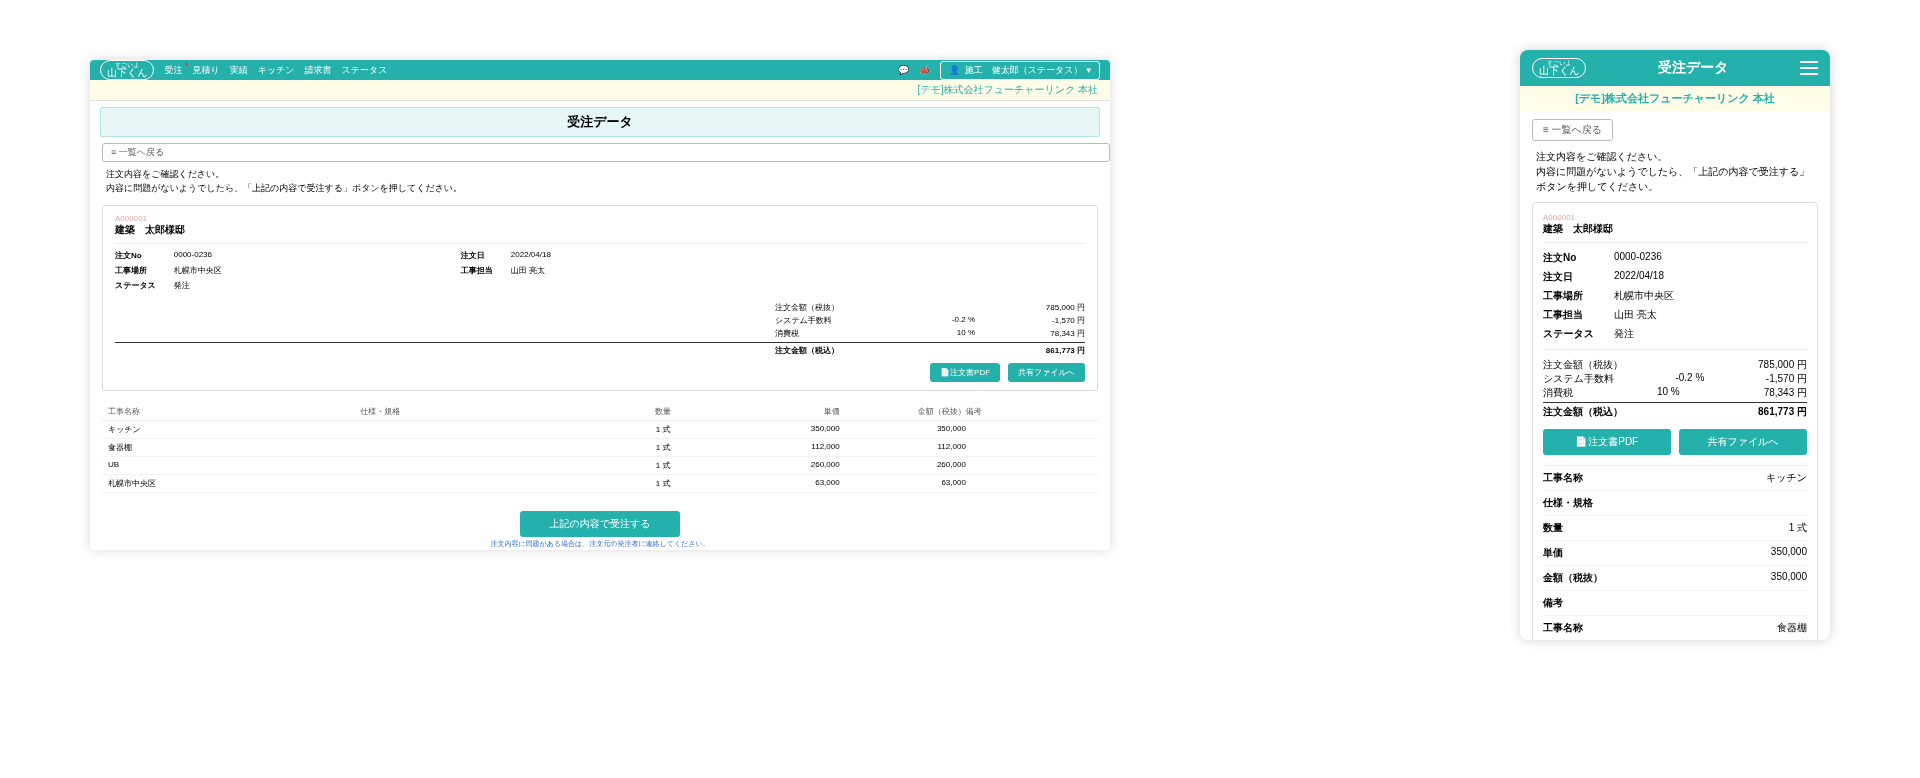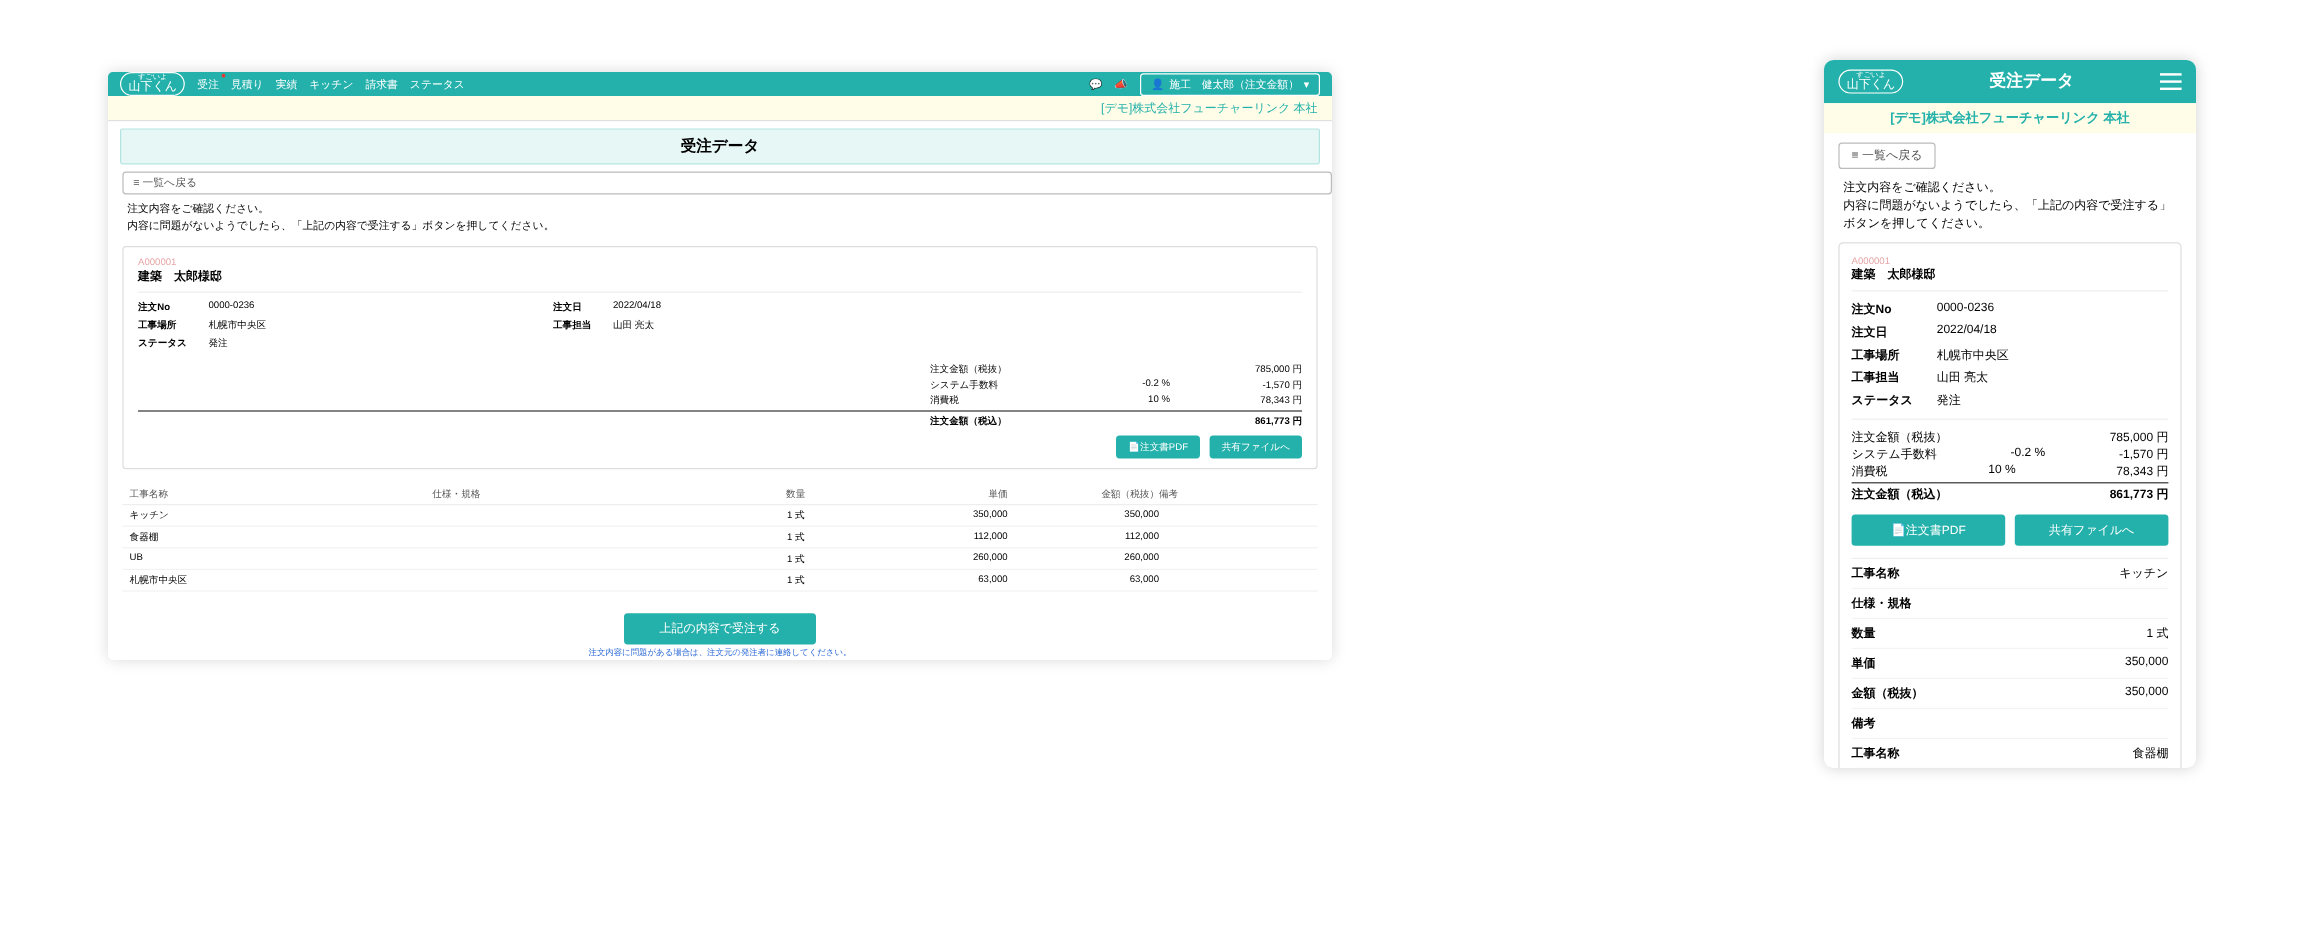--- a/index.html
+++ b/index.html
@@ -78,21 +78,21 @@
       <span>実績</span>
       <span>キッチン</span>
       <span>請求書</span>
       <span>ステータス</span>
     </div>
     <div class="spacer"></div>
     <span class="icon">💬</span>
     <span class="icon">📣</span>
     <div class="user-pill">
       <span class="icon">👤</span>
-      <span>施工　健太郎（注文金額）</span>
+      <span>施工　健太郎（ステータス）</span>
       <span>▾</span>
     </div>
   </div>
   <div class="tenant-strip">[デモ]株式会社フューチャーリンク 本社</div>
   <div class="page-title">受注データ</div>
   <span class="back-btn">≡ 一覧へ戻る</span>
   <div class="msg">
     <div>注文内容をご確認ください。</div>
       <div>内容に問題がないようでしたら、「上記の内容で受注する」ボタンを押してください。</div>
   </div>

